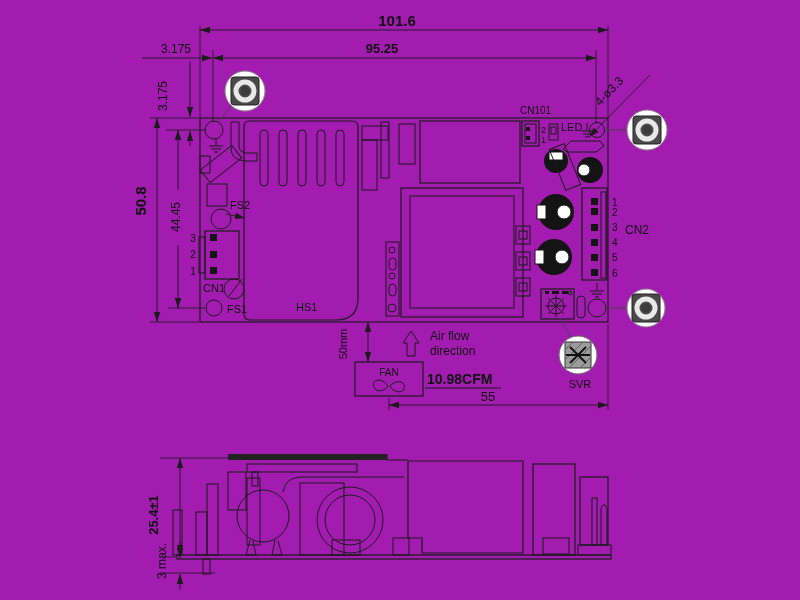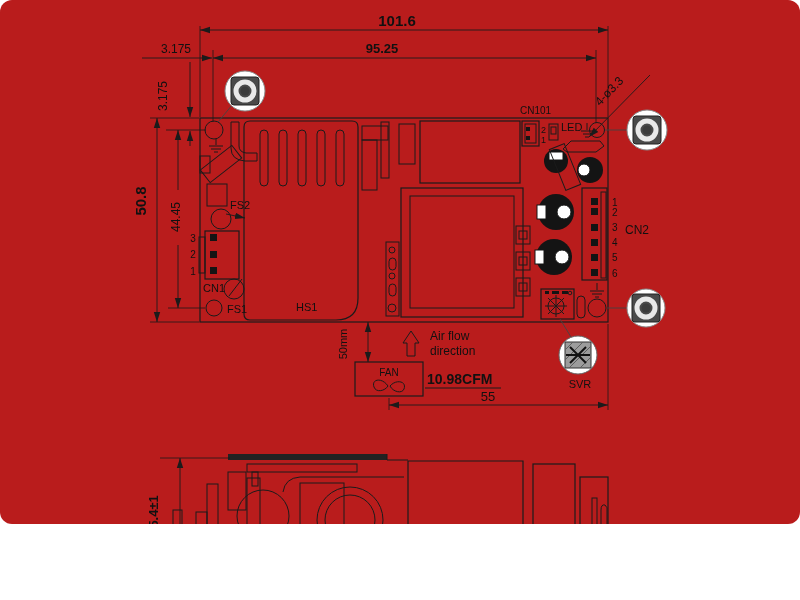--- a/index.html
+++ b/index.html
@@ -1,17 +1,17 @@
 <!DOCTYPE html>
 <html><head>
 <meta charset="utf-8">
 <style>
   html,body{margin:0;padding:0;background:#fff;}
-  .canvas{position:relative;width:800px;height:524px;background:#b91c1c;overflow:hidden;
-          font-family:"Liberation Sans","DejaVu Sans",sans-serif;border-radius:12px;}
+  .canvas{position:relative;width:800px;height:600px;background:#a21caf;overflow:hidden;
+          font-family:"Liberation Sans","DejaVu Sans",sans-serif;}
   svg{display:block;}
   svg text{font-family:"Liberation Sans","DejaVu Sans",sans-serif;fill:#111;}
   .ln{fill:none;stroke:#1b1b1b;stroke-width:1.2;}
   .lt{fill:none;stroke:#1b1b1b;stroke-width:1;}
   .dim{fill:none;stroke:#1b1b1b;stroke-width:0.9;}
   .ext{fill:none;stroke:#1b1b1b;stroke-width:0.8;}
   .call{fill:none;stroke:#444;stroke-width:0.9;}
   .blk{fill:#141414;stroke:none;}
   .wht{fill:#fff;stroke:#141414;stroke-width:1;}
   .t9{font-size:9px;} .t10{font-size:10px;} .t11{font-size:11px;}

